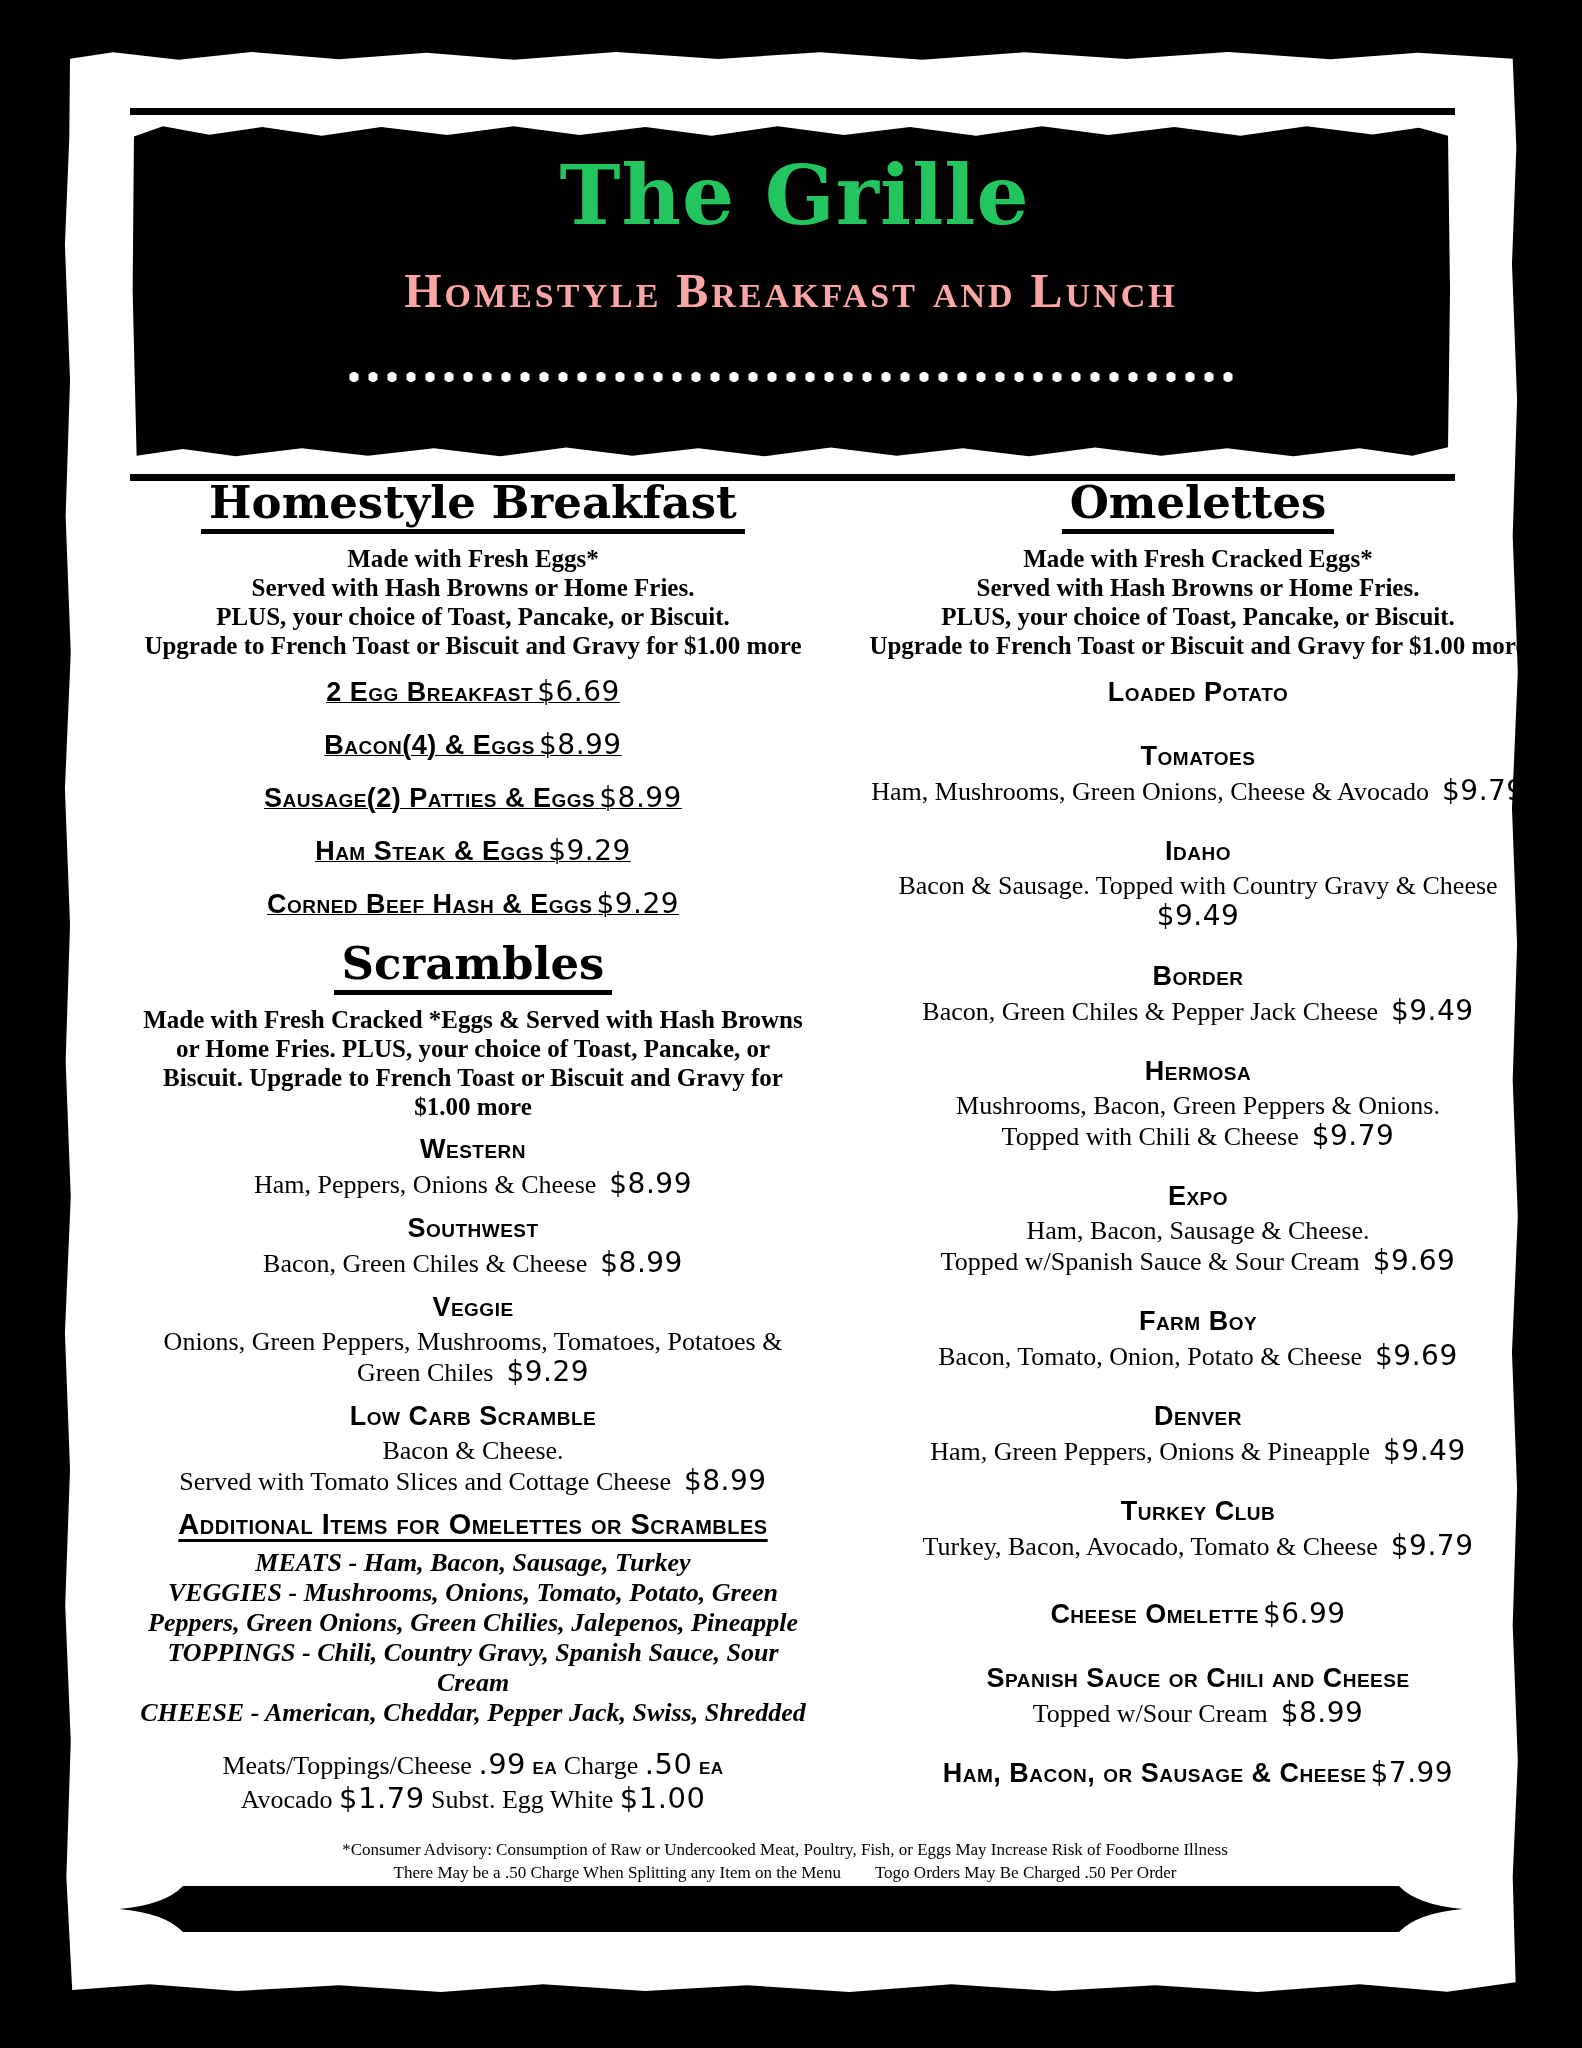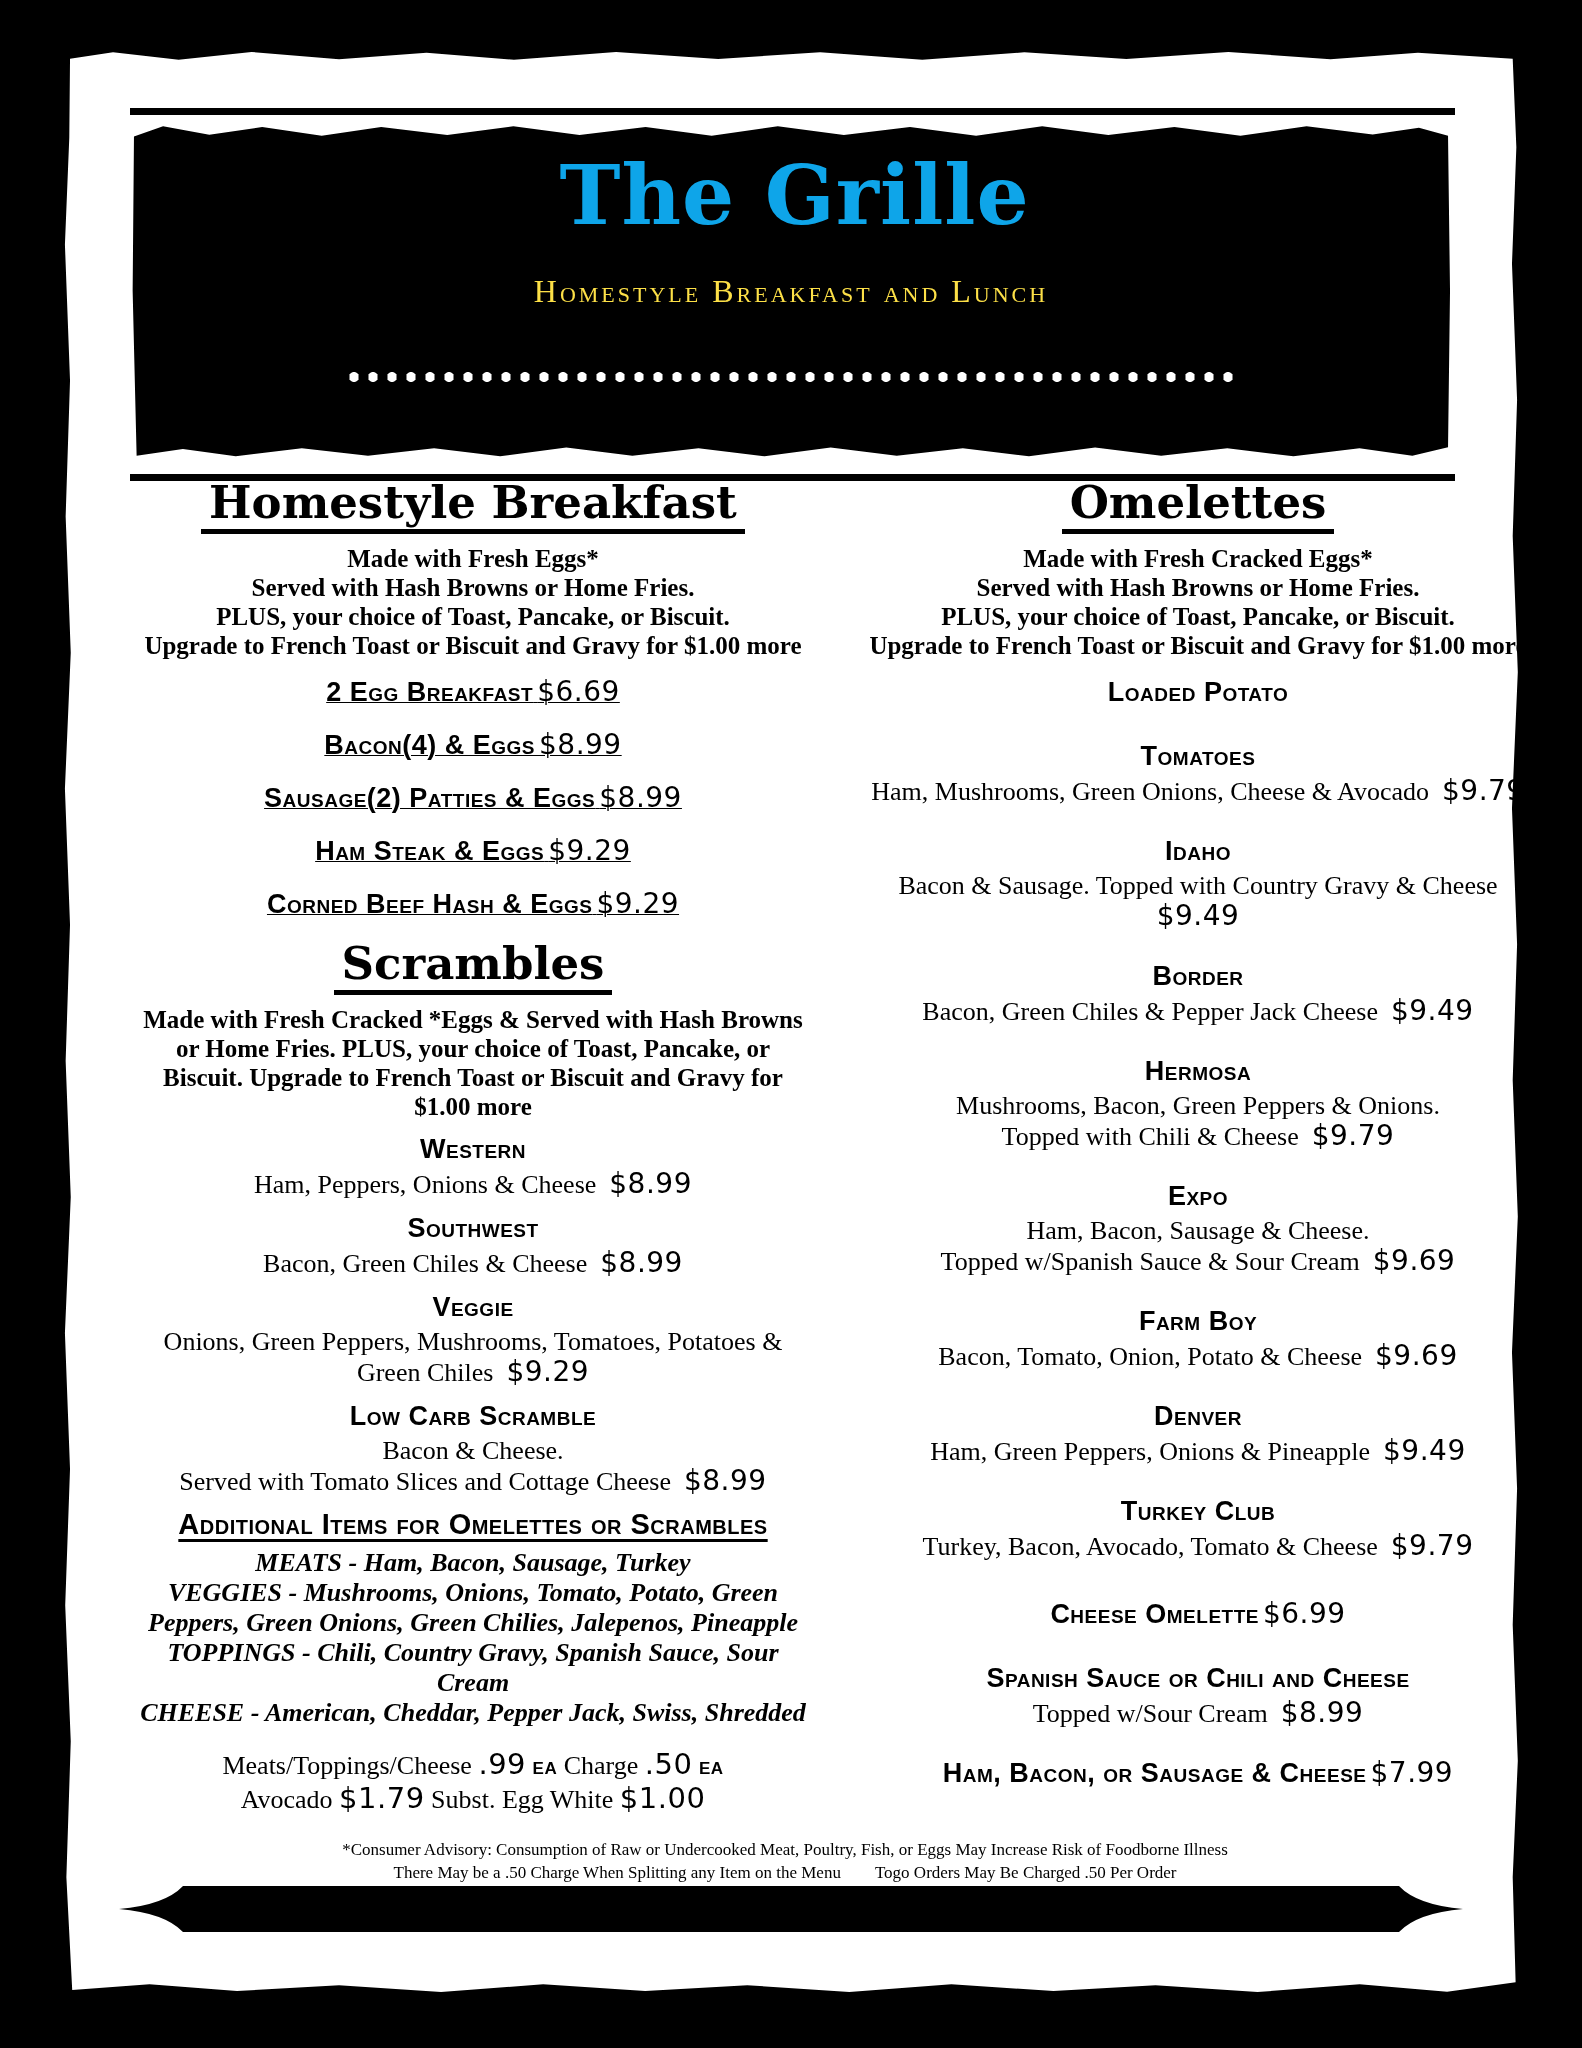--- a/index.html
+++ b/index.html
@@ -21,26 +21,26 @@
   .rule-mid{top:474px;}
   .hdrbox{
     position:absolute;left:130px;top:123px;width:1322px;height:336px;
     background:#000;
     display:flex;flex-direction:column;align-items:center;
     padding-top:28px;box-sizing:border-box;
     clip-path:polygon(0.3% 4%, 2.5% 1%, 6% 3.5%, 10% 1.2%, 14.5% 3.8%, 19% 1.2%, 24% 3.6%, 29% 1%, 34% 3.6%, 39% 1.2%, 44% 3.8%, 49% 1%, 54% 3.6%, 59% 1.2%, 64% 3.8%, 69% 1%, 74% 3.6%, 79% 1.2%, 84% 3.8%, 89% 1%, 94% 3.4%, 97.5% 1.4%, 99.7% 3.8%, 99.85% 50%, 99.7% 96.5%, 97% 99%, 93% 96.8%, 88% 99.2%, 83% 96.8%, 78% 99%, 73% 96.6%, 68% 99.2%, 63% 96.8%, 58% 99%, 53% 96.6%, 48% 99.2%, 43% 96.8%, 38% 99%, 33% 96.6%, 28% 99.2%, 23% 96.8%, 18% 99%, 13% 96.8%, 8% 99.2%, 4% 97%, 0.5% 99%, 0.2% 50%);
   }
   .title{
     font-family:"DejaVu Serif", serif;font-weight:bold;
-    font-size:82px;line-height:88px;color:#0ea5e9;letter-spacing:1px;margin-left:7px;
+    font-size:82px;line-height:88px;color:#22c55e;letter-spacing:1px;margin-left:7px;
   }
   .subtitle{
-    margin-top:28px;color:#fde047;
+    margin-top:28px;color:#fca5a5;
     font-family:"Liberation Serif", serif;font-variant:small-caps;
-    font-size:32px;line-height:48px;letter-spacing:3px;font-weight:400;
+    font-size:48px;line-height:48px;letter-spacing:3px;font-weight:700;
   }
   .dots{
     margin-top:56px;width:900px;height:12px;
     background-image:radial-gradient(circle 5px, #ffffff 97%, rgba(255,255,255,0) 100%);
     background-size:19px 12px;background-repeat:repeat-x;background-position:center;
   }
   .col{position:absolute;top:476px;text-align:center;padding-top:2px;margin-left:48px;}
   .col-left{left:85px;width:680px;}
   .col-right{left:805px;width:690px;}
   .sechead{

